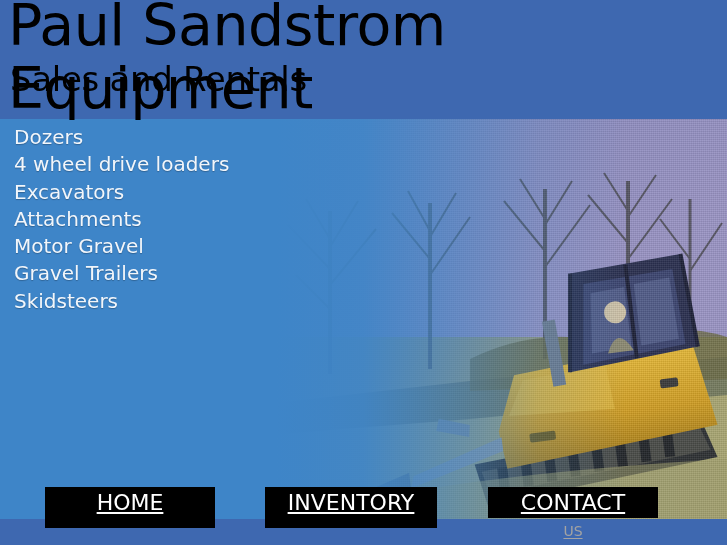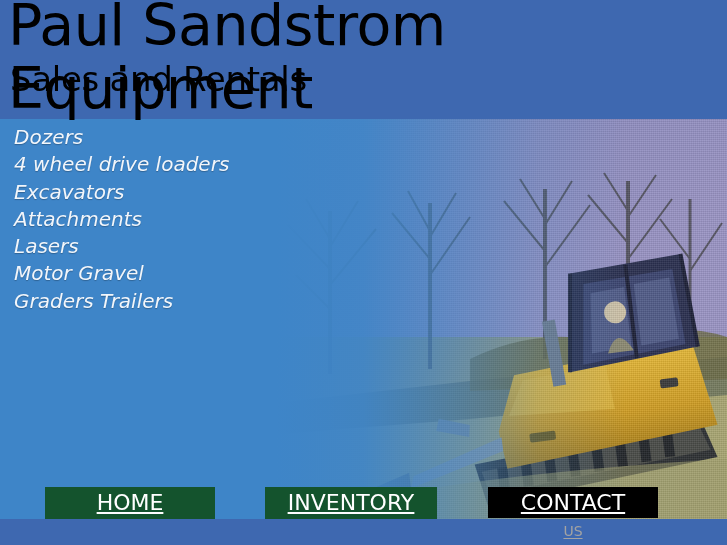--- a/index.html
+++ b/index.html
@@ -97,21 +97,20 @@
 
   
   #equipment-list {
     position: absolute;
     left: 0;
     top: 124px;
     margin: 0;
     padding: 0;
     list-style: none;
     z-index: 6;
-    font-style: italic;
   }
   #equipment-list li {
     color: #f2f6fb;
     font-size: 20px;
     line-height: 27.3px;
     padding-left: 14px;
     white-space: nowrap;
     text-shadow: 0 1px 1px rgba(0,0,0,.25);
   }
 
@@ -120,22 +119,22 @@
     position: absolute;
     left: 0;
     top: 487px;
     width: 727px;
     height: 58px;
     z-index: 7;
   }
   .navbtn {
     position: absolute;
     top: 0;
-    height: 32px;
-    background: #14532d;
+    height: 41px;
+    background: #000000;
     color: #ffffff;
     font-size: 22px;
     line-height: 31px;
     text-align: center;
     text-decoration: none;
     white-space: nowrap;
   }
   .navbtn .lbl {
     text-decoration: underline;
     text-underline-offset: 2px;
@@ -274,23 +273,23 @@
   <div id="title-block">
     <h1 id="site-title">Paul Sandstrom Equipment</h1>
     <h2 id="site-subtitle">Sales and Rentals</h2>
   </div>
 
   <ul id="equipment-list">
     <li>Dozers</li>
     <li>4 wheel drive loaders</li>
     <li>Excavators</li>
     <li>Attachments</li>
-    <li>Lasers</li>
     <li>Motor Gravel</li>
-    <li>Graders Trailers</li>
+    <li>Gravel Trailers</li>
+    <li>Skidsteers</li>
   </ul>
 
   <div id="nav">
     <a id="nav-home" class="navbtn" href="#">
       <span class="lbl">HOME</span>
     </a>
     <a id="nav-inventory" class="navbtn" href="#">
       <span class="lbl">INVENTORY</span>
     </a>
     <a id="nav-contact" class="navbtn" href="#">

